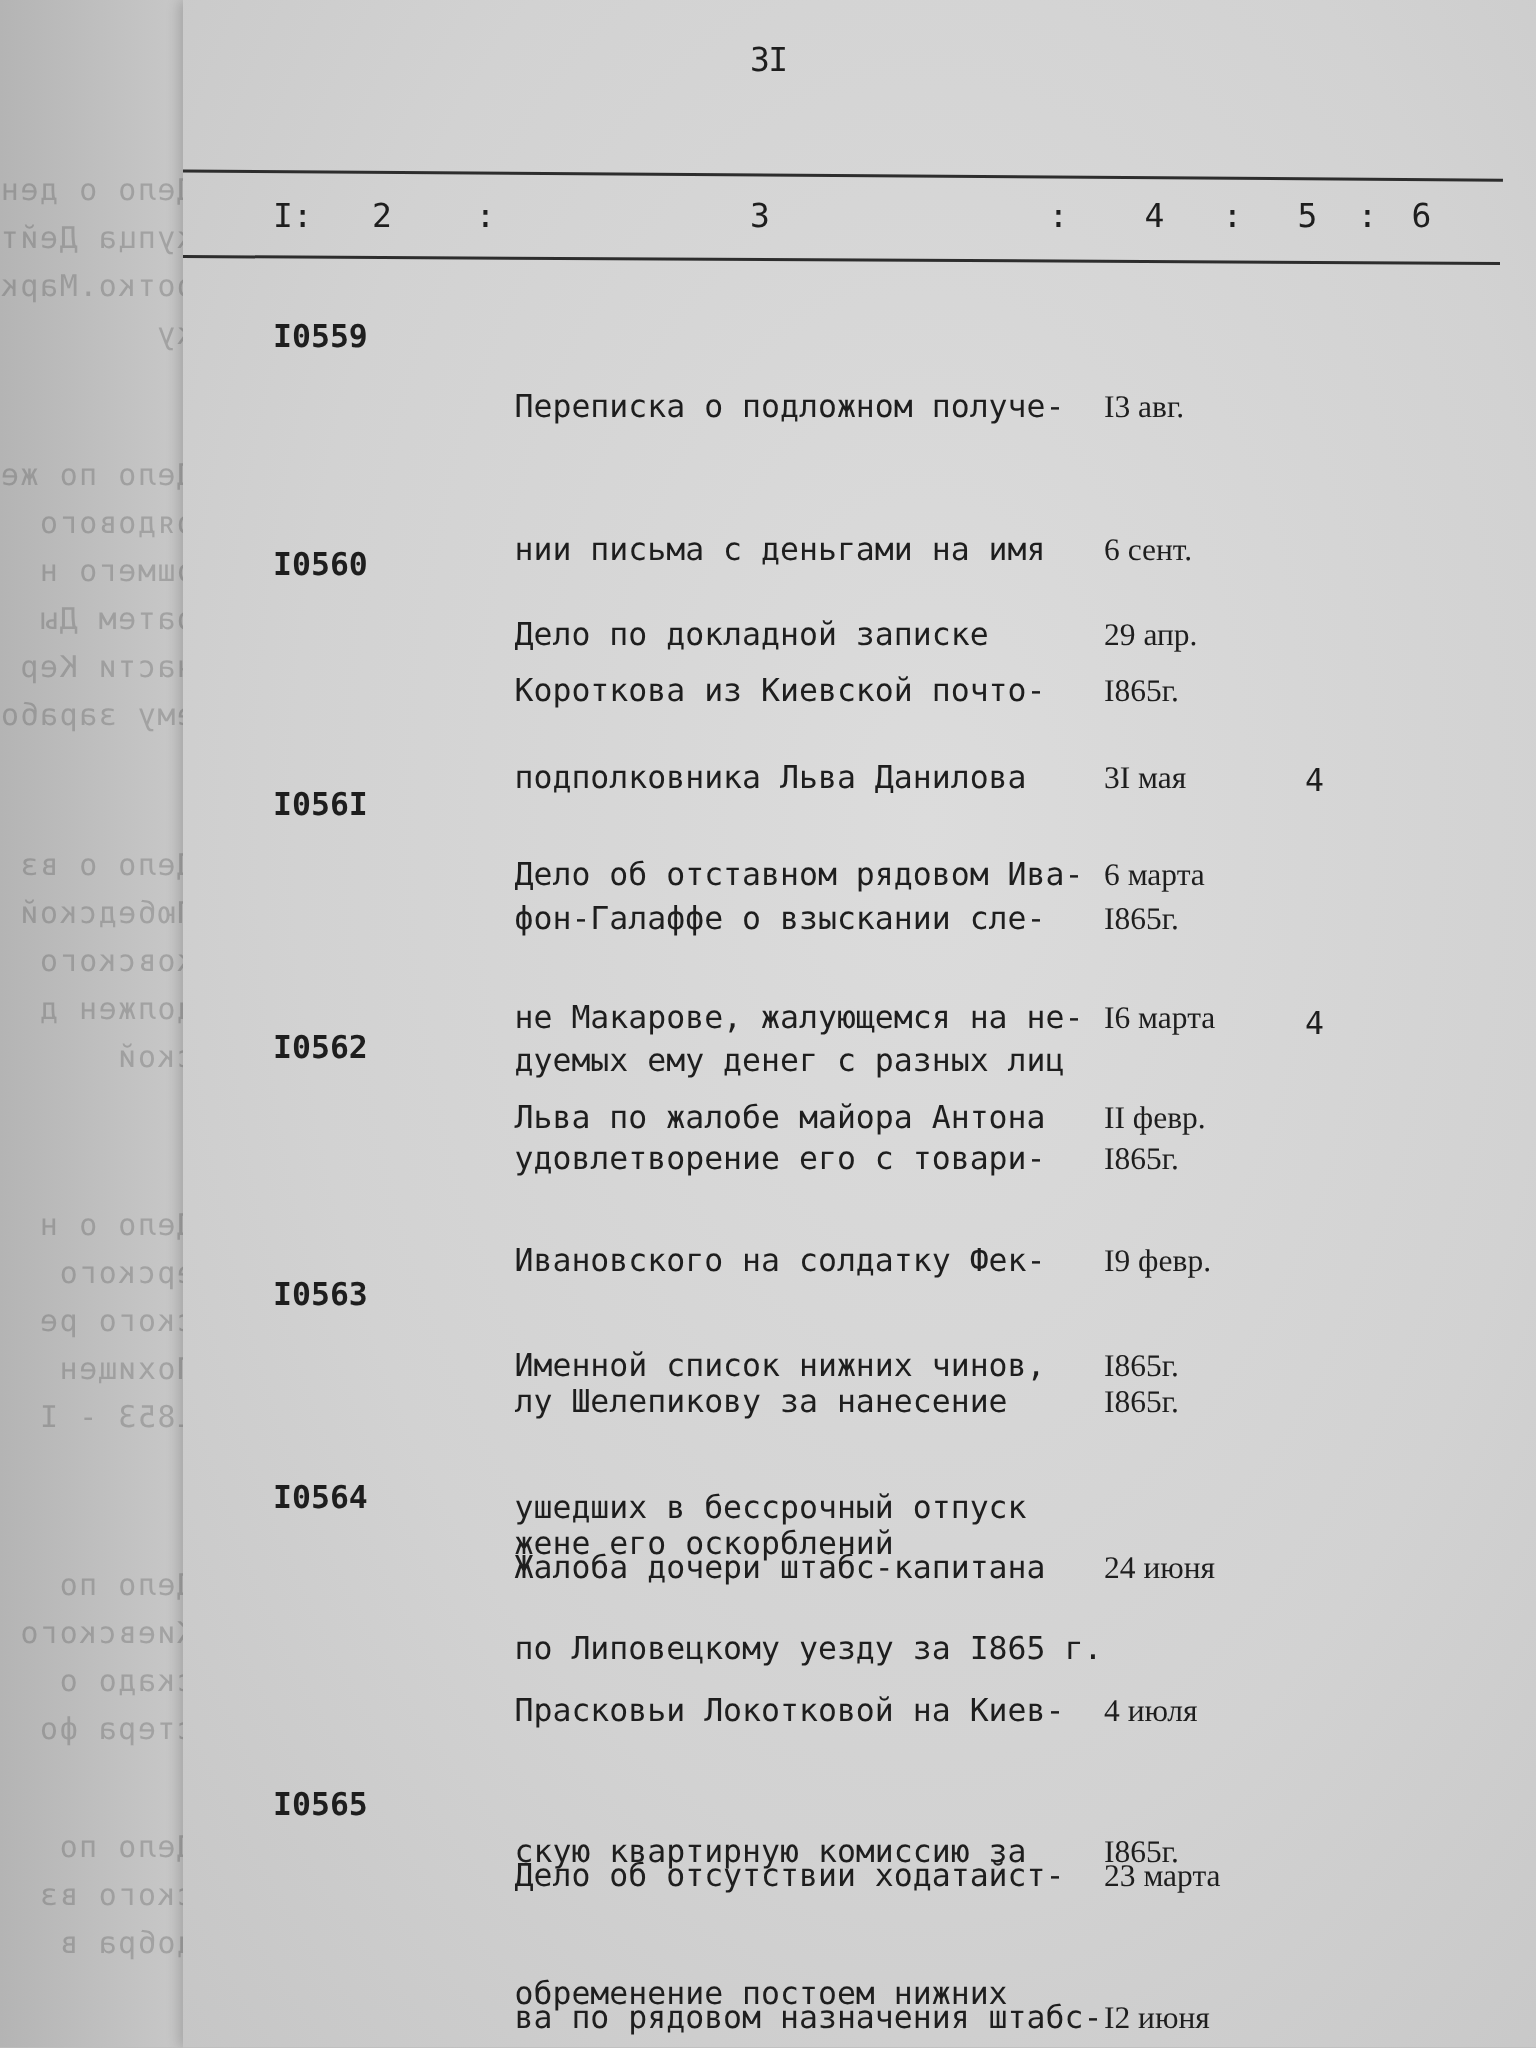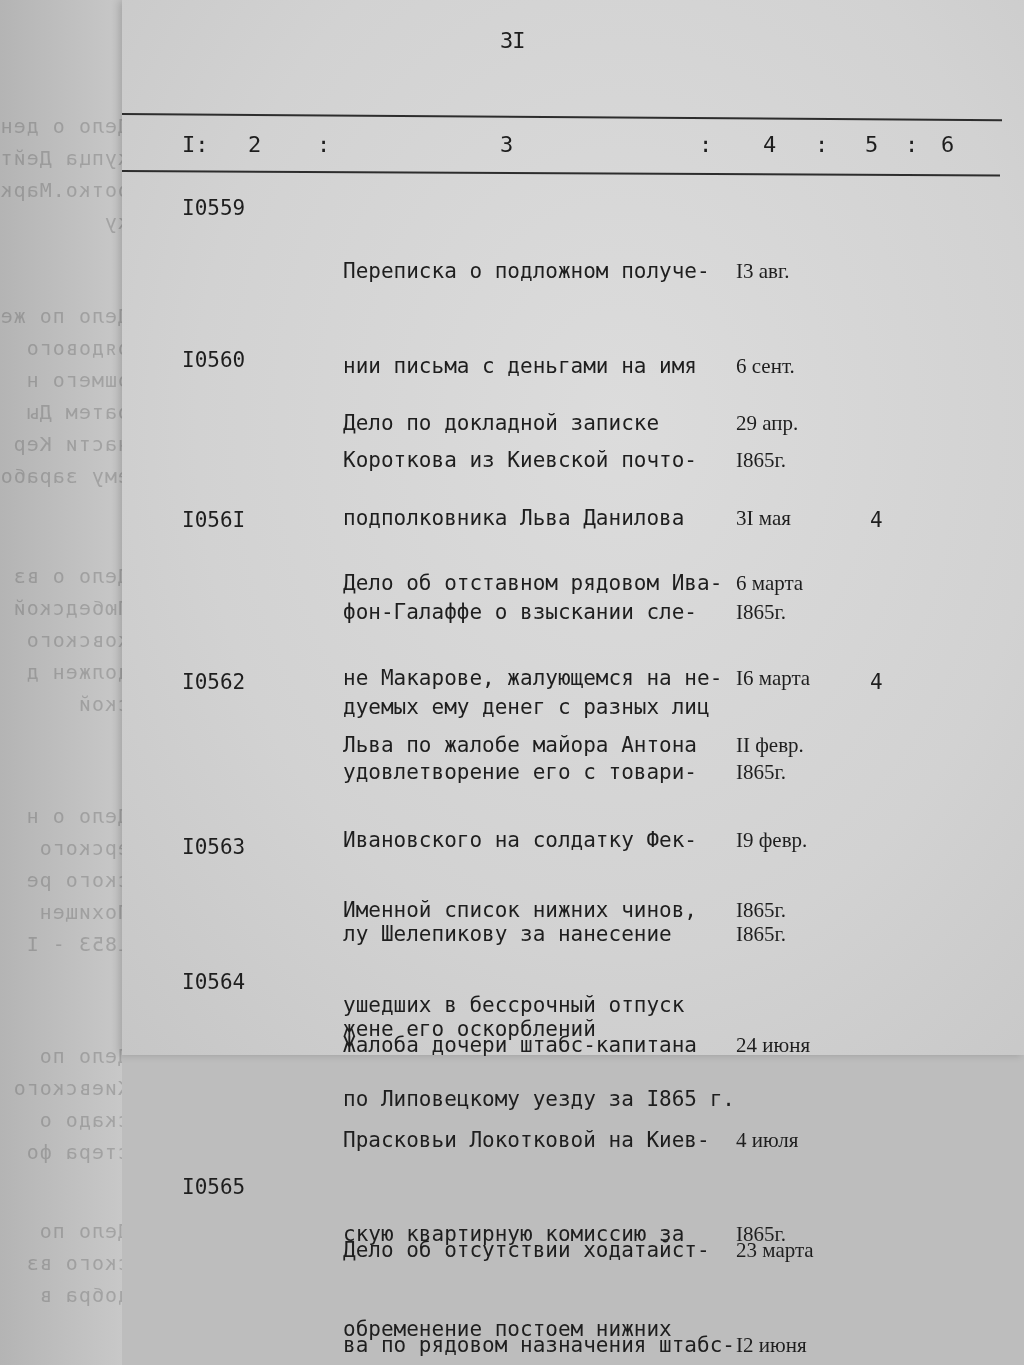--- a/index.html
+++ b/index.html
@@ -13,38 +13,38 @@
     position: absolute; left: 0; top: 0; width: 122px; height: 1365px;
     background: linear-gradient(90deg, #b4b4b4 0%, #c2c2c2 70%, #c8c8c8 100%);
     overflow: hidden;
   }
   .facing-page .ghost {
     position: absolute; left: -20px; width: 150px; font-size: 20px;
     color: rgba(60,60,60,0.25); transform: scaleX(-1); white-space: nowrap;
     letter-spacing: 1px; line-height: 32px;
   }
   .page {
-    position: absolute; left: 122px; top: 0; width: 902px; height: 1055px;
+    position: absolute; left: 122px; top: 0; width: 902px; height: 1365px;
     background: radial-gradient(ellipse at 55% 40%, #dcdcdc 0%, #d2d2d2 60%, #c6c6c6 100%);
     box-shadow: -3px 0 8px rgba(0,0,0,0.18);
   }
   .page-number {
     position: absolute; left: 378px; top: 28px; font-size: 22px; letter-spacing: -1px;
   }
   .rule { position: absolute; height: 2px; background: #2d2d2d; }
   .rule.top { left: 0; top: 113px; width: 880px; transform: rotate(0.4deg); transform-origin: left; }
   .rule.bottom { left: 0; top: 170px; width: 878px; transform: rotate(0.3deg); transform-origin: left; }
   .col-header {
     position: absolute; top: 132px; left: 0; width: 880px; height: 30px;
     font-size: 22px;
   }
   .col-header span { position: absolute; top: 0; }
   .records { position: absolute; left: 0; top: 0; width: 902px; }
   .record { position: absolute; left: 0; width: 902px; font-size: 21px; line-height: 31.5px; }
-  .record .num { position: absolute; left: 60px; top: 0; }
+  .record .num { position: absolute; left: 60px; top: 16px; font-weight: bold; }
   .record .desc { position: absolute; left: 221px; top: 0; width: 400px; white-space: pre; }
   .record .dates { position: absolute; left: 614px; top: 0; white-space: pre; font-family: Liberation Serif, serif; }
   .record .sheets { position: absolute; left: 748px; top: 0; }
   .desc div, .dates div { height: 31.5px; }
 </style>
 </head>
 <body>
 
 <div class="facing-page">
   <div class="ghost" style="top:110px">Дело о ден<br>купца Дейт<br>ротко.Марк<br>ку</div>

